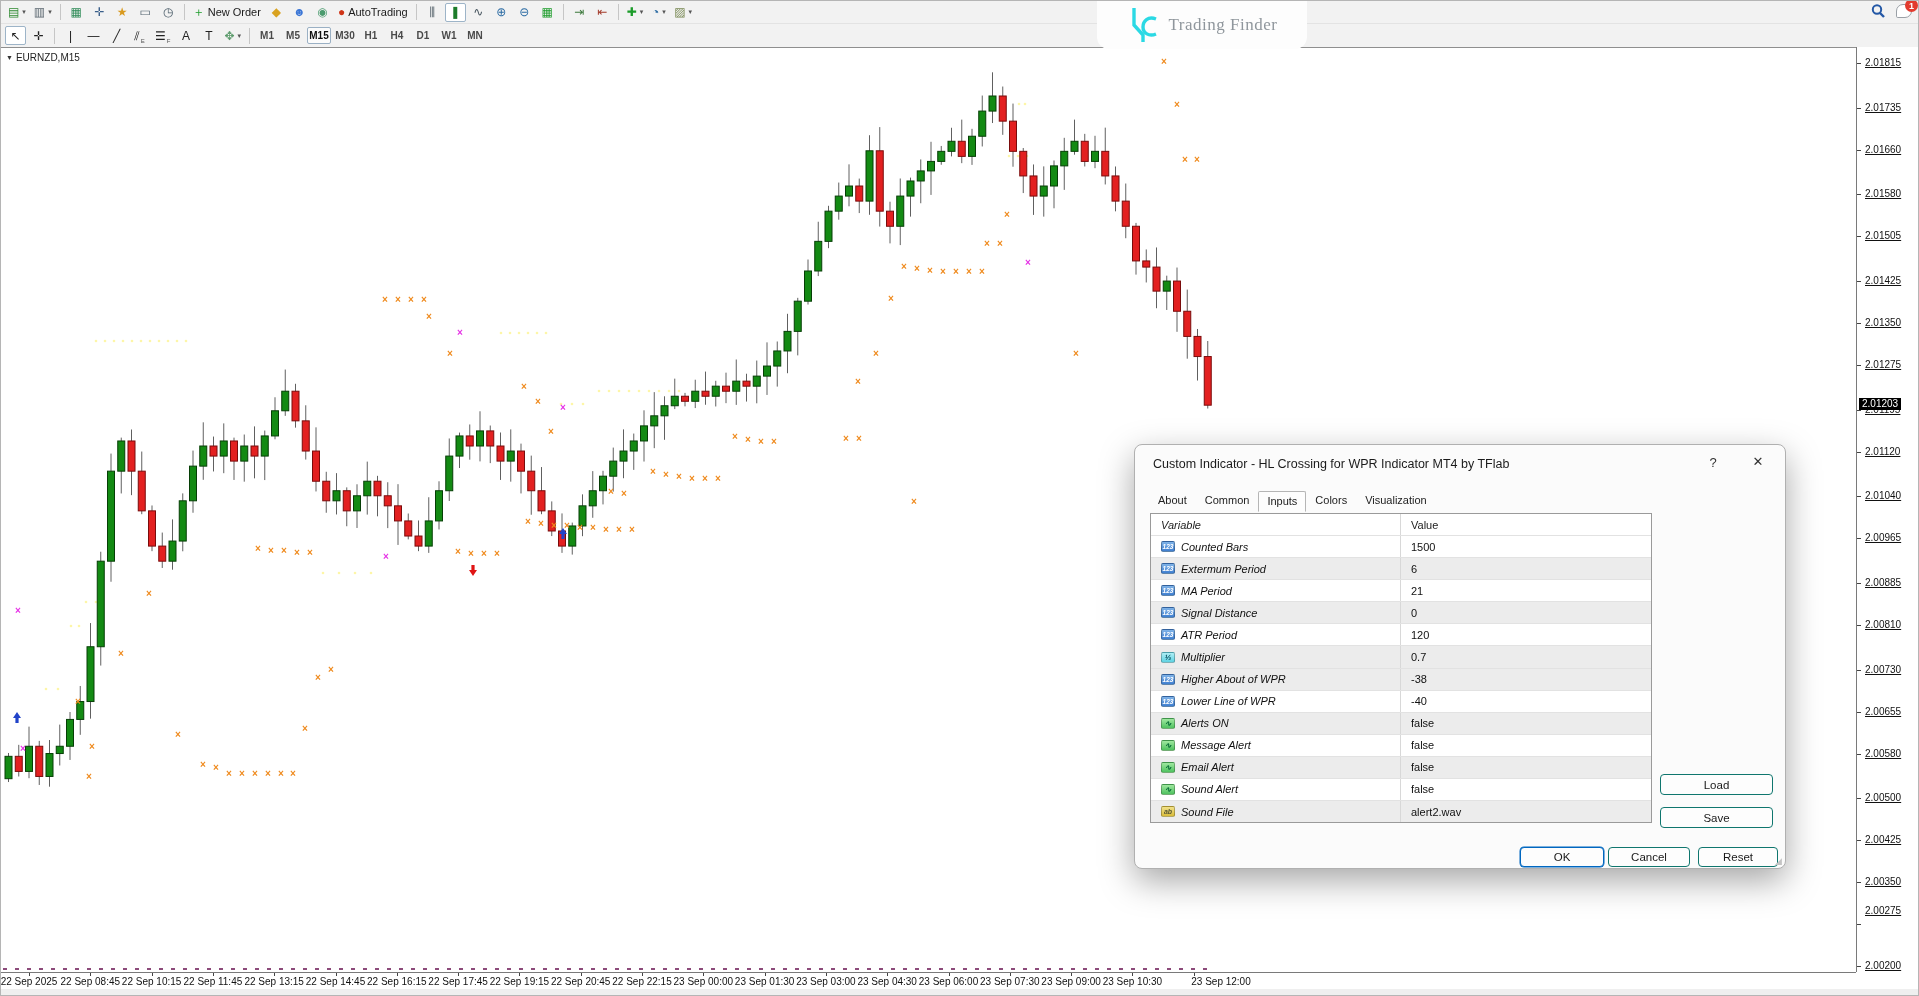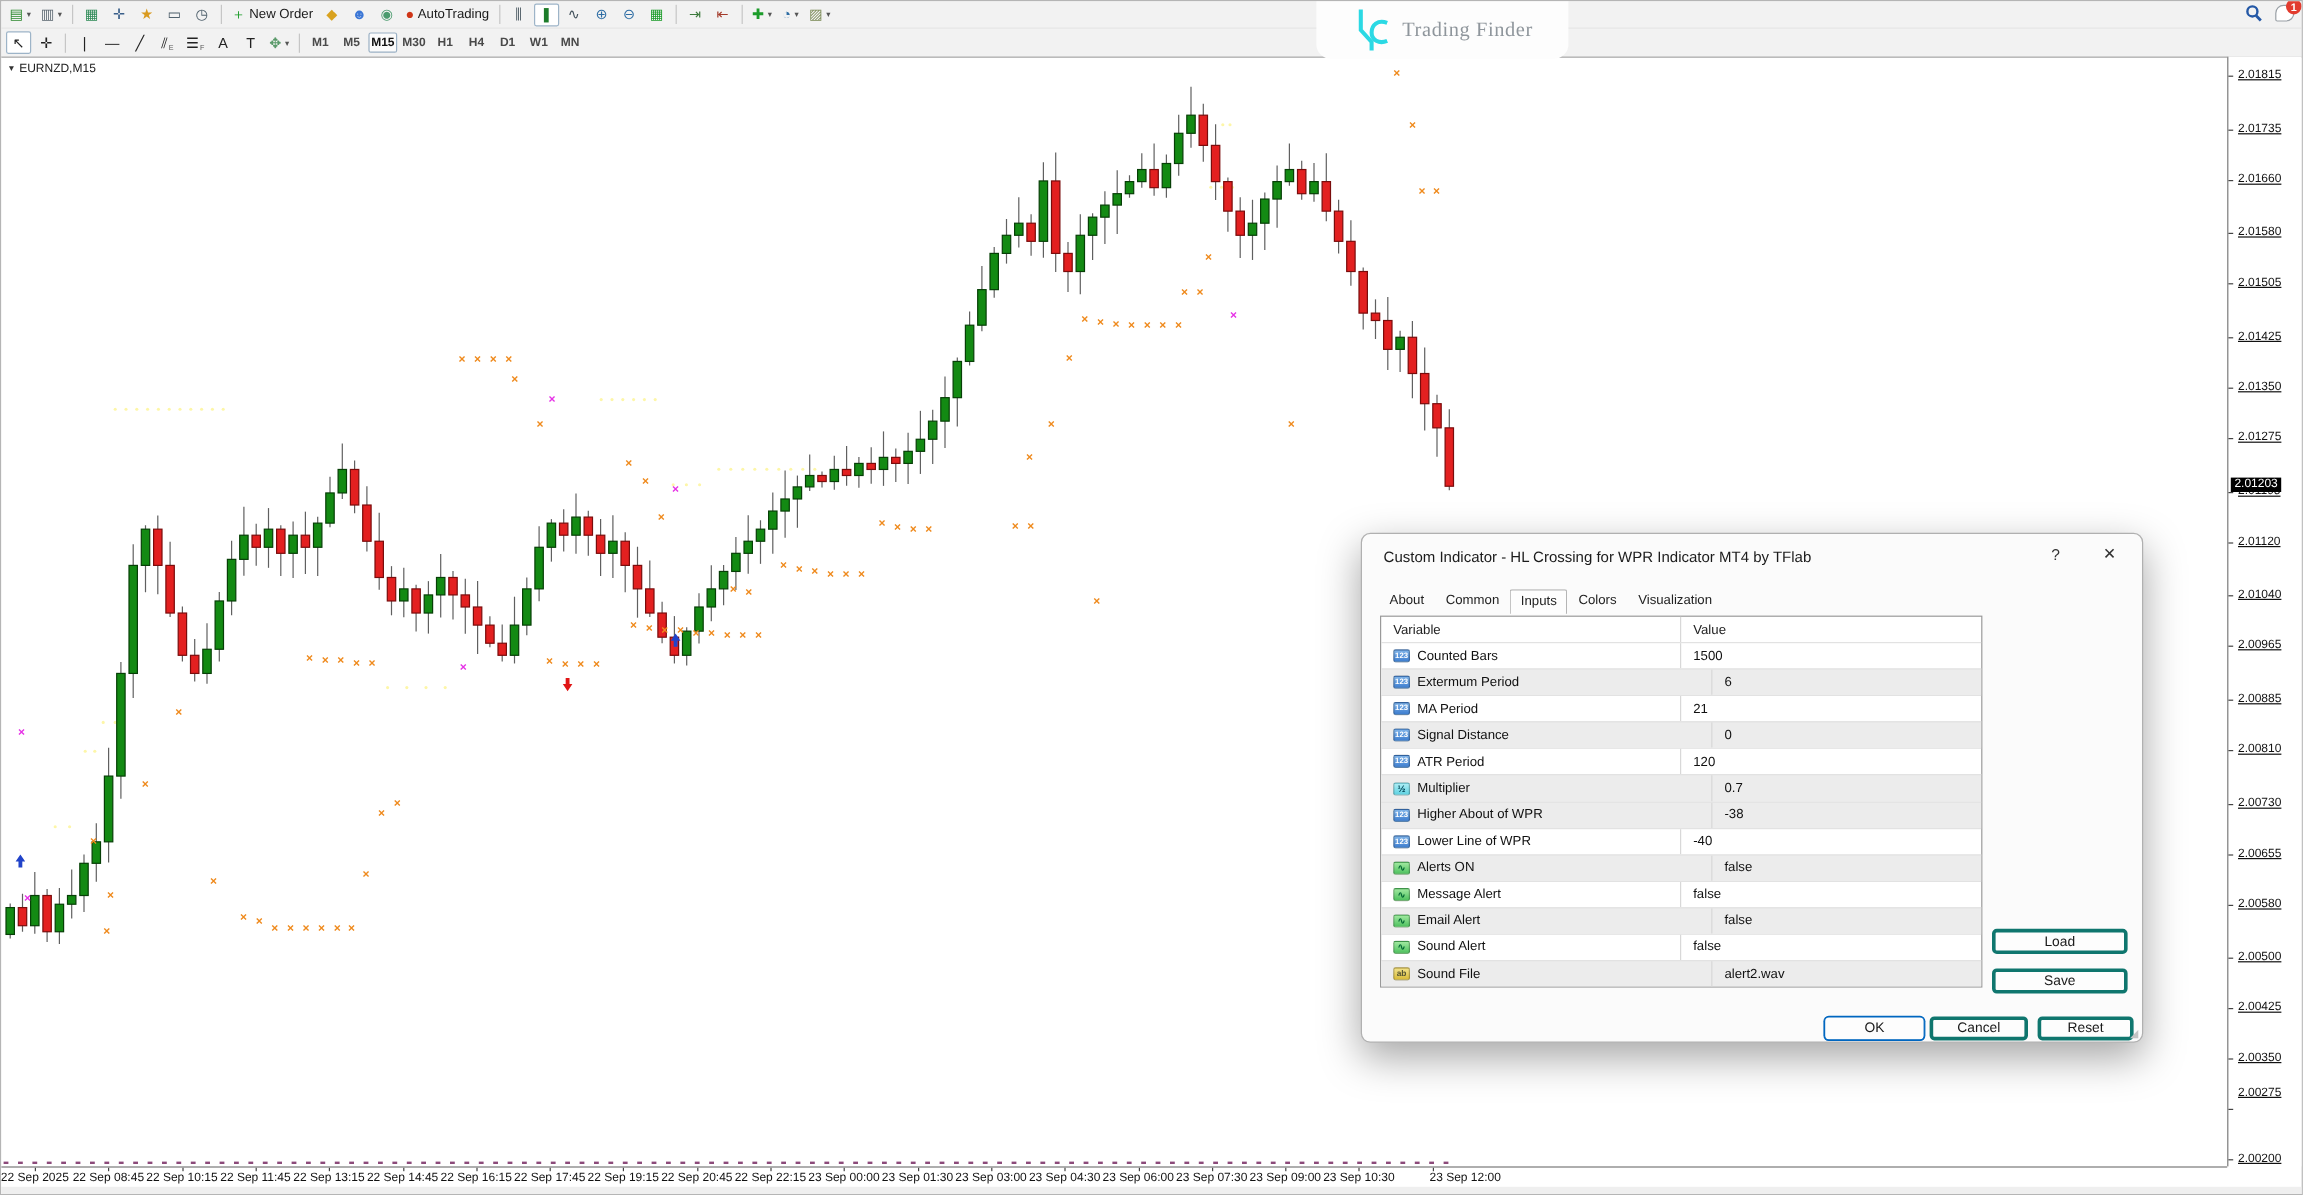--- a/index.html
+++ b/index.html
@@ -46,29 +46,29 @@
   #dialog { position:absolute; left:1133px; top:443px; width:652px; height:425px; background:#fbfbfb; border:1px solid #b0b0b0; border-radius:8px; box-shadow:0 12px 34px rgba(0,0,0,0.35); z-index:10; }
   #dlg-title { position:absolute; left:18px; top:12px; font-size:12.5px; color:#1b1b1b; }
   #dlg-help { position:absolute; right:62px; top:10px; font-size:13px; color:#333; width:20px; text-align:center; }
   #dlg-close { position:absolute; right:16px; top:9px; font-size:13px; color:#333; width:22px; text-align:center; }
   #dlg-tabs { position:absolute; left:14px; top:44px; display:flex; align-items:flex-end; height:22px; }
   .dtab { font-size:11px; color:#222; padding:3px 8px 4px 8px; border:1px solid transparent; }
   .dtab.active { background:#fdfdfd; border:1px solid #b5b5b5; border-bottom-color:#fdfdfd; border-radius:2px 2px 0 0; position:relative; top:1px; }
   #dlg-table { position:absolute; left:15px; top:68px; width:502px; height:310px; border:1px solid #9a9a9a; background:#fff; display:flex; flex-direction:column; }
   .drow { display:flex; flex:1; align-items:center; font-size:11px; color:#111; border-top:1px solid #e2e2e2; }
   .drow.header { border-top:none; font-size:11px; color:#222; }
-  .drow.alt { background:#ececec;gap:26px; }
-  .dcell-var { width:249px; display:flex; align-items:center; gap:6px; padding-left:10px; height:100%; }
+  .drow.alt { background:#ececec; }
+  .dcell-var { width:249px; display:flex; align-items:center; gap:6px; padding-left:10px; height:100%;font-style:italic; }
   .dcell-val { flex:1; border-left:1px solid #d8d8d8; padding-left:10px; height:100%; display:flex; align-items:center; }
   .ricon { width:14px; height:11px; border-radius:2px; font-size:6.5px; font-weight:bold; display:flex; align-items:center; justify-content:center; border:1px solid rgba(0,0,0,0.25); }
   .ricon.i123 { background:linear-gradient(#7fb3e8,#3f7fd0); color:#fff; }
   .ricon.ihalf { background:linear-gradient(#aeeef5,#5fd2e2); color:#045; font-size:8px; }
   .ricon.ibool { background:linear-gradient(#9fe89f,#4fc25f); color:#063; font-size:8px; }
   .ricon.iab { background:linear-gradient(#f2e28a,#d9bc3a); color:#553; font-size:7px; }
-  .dbtn { position:absolute; font-size:11.5px; color:#1a1a1a; background:#fdfdfd; border:3px solid #0f766e; border-radius:4px; display:flex; align-items:center; justify-content:center; }
+  .dbtn { position:absolute; font-size:11.5px; color:#1a1a1a; background:#fdfdfd; border:1px solid #0f766e; border-radius:4px; display:flex; align-items:center; justify-content:center; }
   .dbtn.focus { border:1px solid #0067c0; box-shadow:0 0 0 0.5px #0067c0; }
   #grip { position:absolute; right:3px; bottom:2px; font-size:9px; color:#c4c4c4; }
 </style>
 </head>
 <body>
 
 <div id="toolbar-row1" class="toolbar">
     <div class="tbtn">
       <span class="tglyph" style="color: rgb(47, 138, 49);">▤</span>
       <span class="dd">▾</span>

